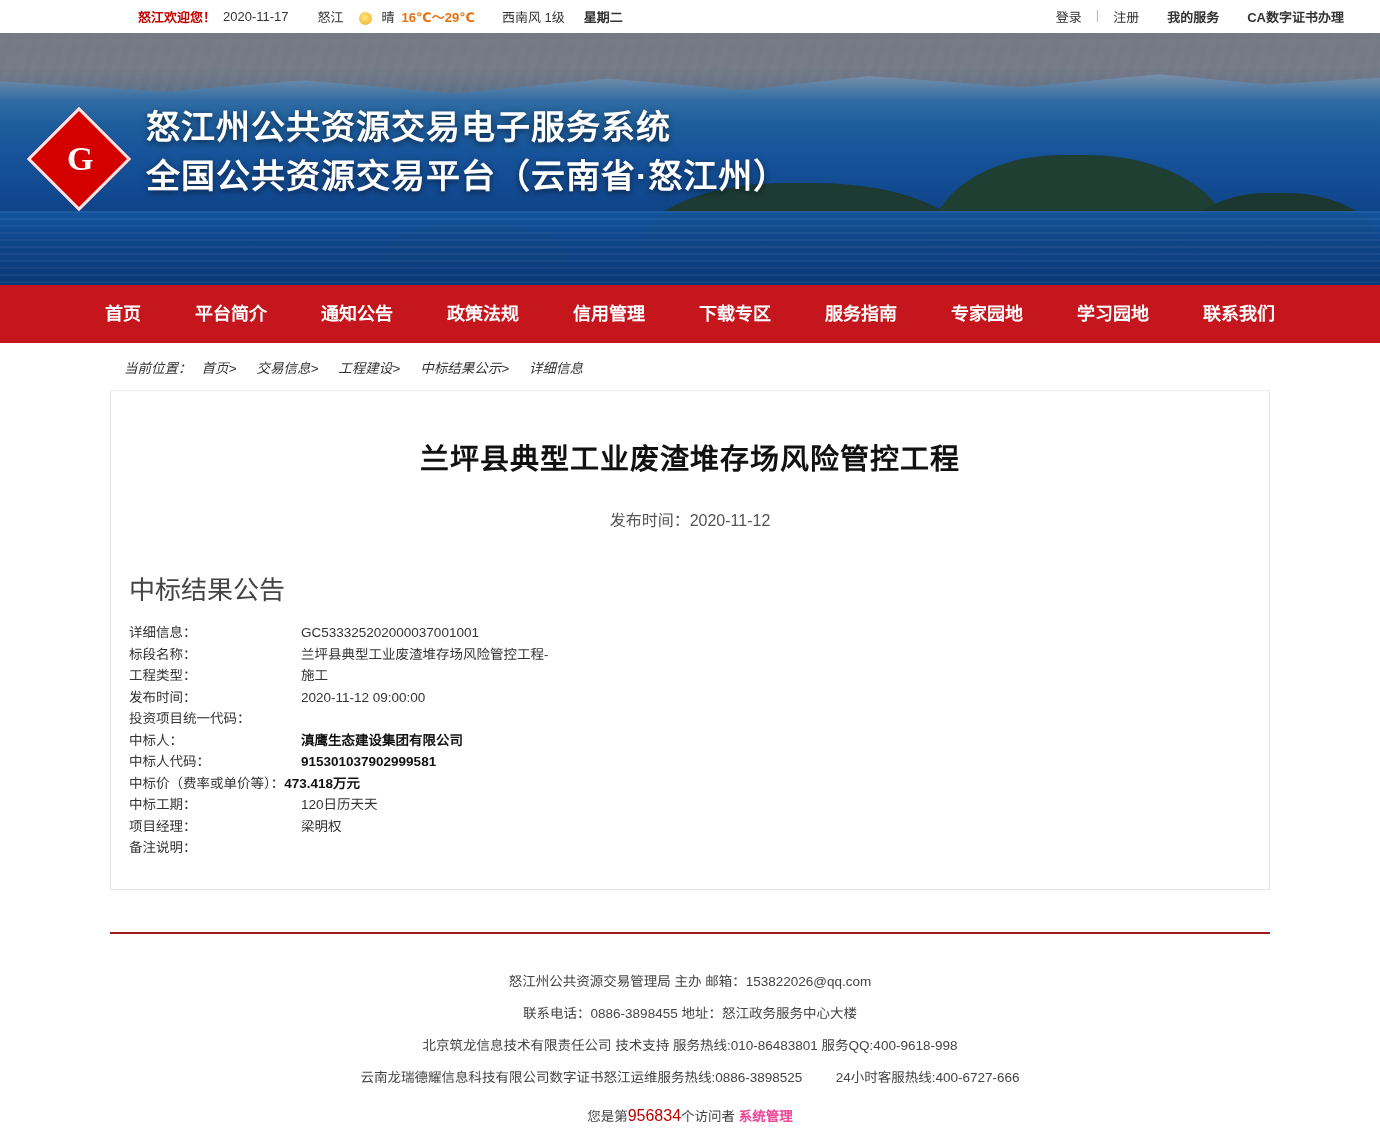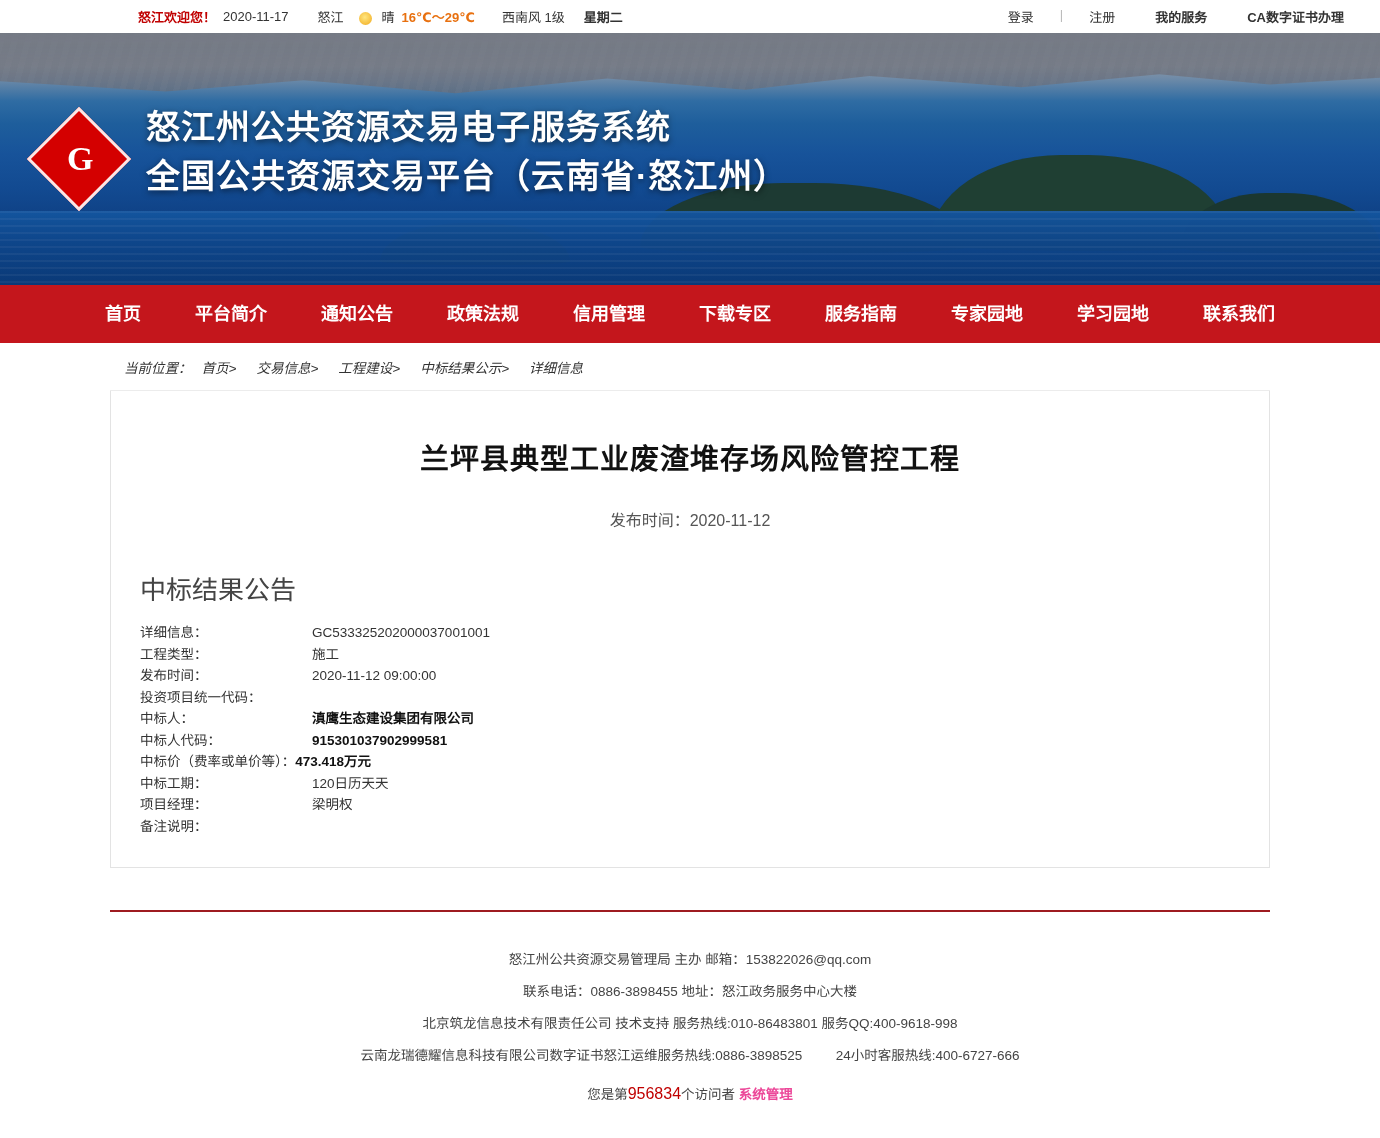--- a/index.html
+++ b/index.html
@@ -42,21 +42,21 @@
     position: relative; top: 2px;
   }
   .topbar .weather-word { color: #333; }
   .topbar .temp { color: #e8700f; font-weight: bold; }
   .topbar .wind { margin-left: 20px; }
   .topbar .weekday { margin-left: 12px; font-weight: bold; color: #333; }
   .topbar .right {
     margin-left: auto;
     display: flex;
     align-items: flex-start;
-    gap: 12px;
+    gap: 0;
     font-size: 13px;
   }
   .topbar .right a {
     color: #333; text-decoration: none; padding: 0 14px;
   }
   .topbar .right .sep { color: #bbb; }
   .topbar .right .strong { font-weight: bold; }
 
   
   .hero {
@@ -170,21 +170,21 @@
   }
   .breadcrumb .lead { color: #333; }
   .breadcrumb a {
     color: #333; text-decoration: none; margin: 0 10px;
   }
   .breadcrumb .crumb-last { margin: 0 10px; }
 
   .article {
     border: 1px solid #e3e3e3;
     border-top: none;
-    padding: 44px 11px 30px;
+    padding: 44px 0 30px;
     min-height: 470px;
   }
   .article h1 {
     text-align: center;
     font-size: 29px;
     font-weight: bold;
     color: #111;
     letter-spacing: 1px;
     margin-bottom: 30px;
   }
@@ -313,20 +313,24 @@
     </div>
 
     <div class="sec-title">中标结果公告</div>
 
     <div class="kv-table">
       <div class="kv-row">
         <span class="kv-key">详细信息：</span>
         <span class="kv-val">GC533325202000037001001</span>
       </div>
       <div class="kv-row">
+        <span class="kv-key">标段名称：</span>
+        <span class="kv-val">兰坪县典型工业废渣堆存场风险管控工程-</span>
+      </div>
+      <div class="kv-row">
         <span class="kv-key">工程类型：</span>
         <span class="kv-val">施工</span>
       </div>
       <div class="kv-row">
         <span class="kv-key">发布时间：</span>
         <span class="kv-val">2020-11-12 09:00:00</span>
       </div>
       <div class="kv-row">
         <span class="kv-key">投资项目统一代码：</span>
         <span class="kv-val"></span>

